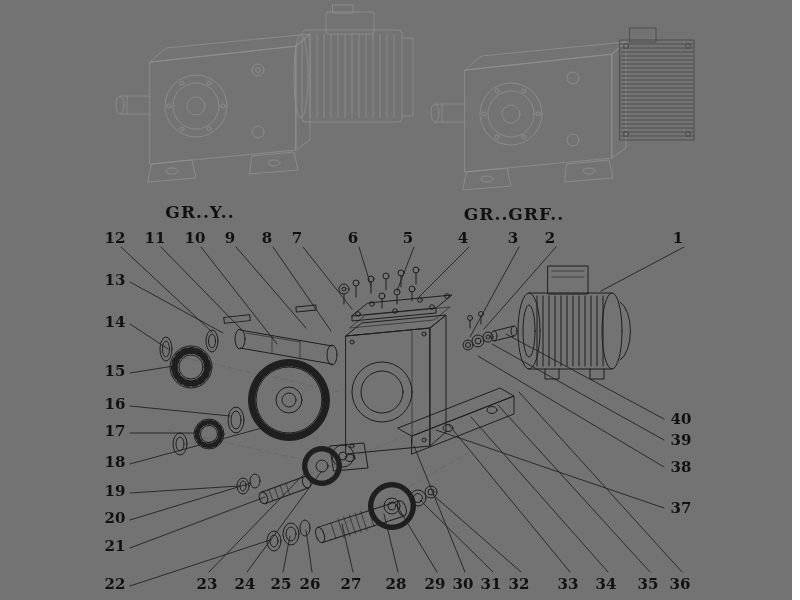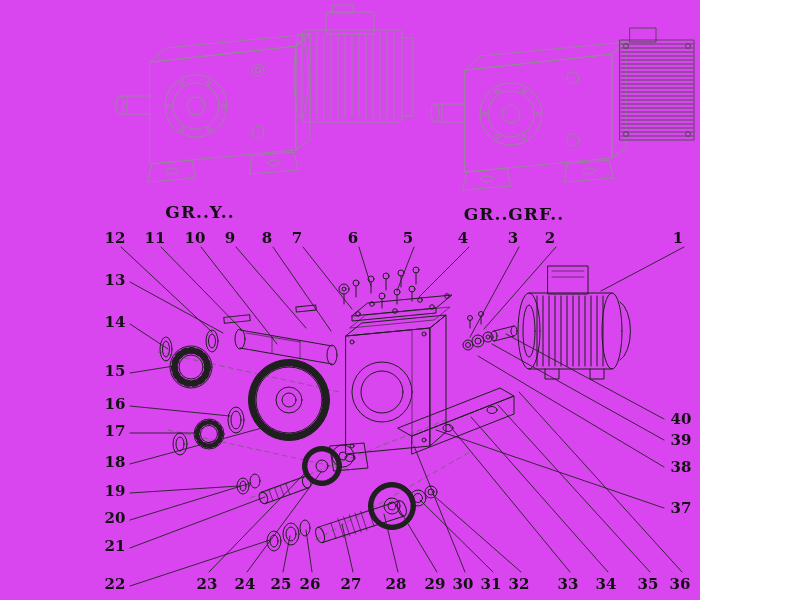--- a/index.html
+++ b/index.html
@@ -1,16 +1,16 @@
 <!DOCTYPE html>
 <html><head>
 <meta charset="utf-8">
 <style>
   html,body{margin:0;padding:0;background:#fff;}
-  .stage{position:relative;width:700px;height:600px;background:#d946ef;overflow:hidden;
+  .stage{position:relative;width:792px;height:600px;background:#737373;overflow:hidden;
          font-family:"DejaVu Serif", serif;text-decoration:underline;}
   svg{position:absolute;left:0;top:0;}
   svg *{fill:none;stroke:#1f1f1f;stroke-width:1;stroke-linecap:round;stroke-linejoin:round;}
   g.faint *{stroke:#8f8f8f;stroke-width:.85;}
   g.darkish *{stroke:#4a4a4a;stroke-width:.9;}
   .thin{stroke-width:.6;}
   .teeth{stroke-width:7;stroke-dasharray:2.5 2.2;}
   .teeth-sm{stroke-width:5;stroke-dasharray:2 1.8;}
   .rollers{stroke-width:7;stroke-dasharray:2.5 4.5;}
   .rollers-sm{stroke-width:5;stroke-dasharray:2 3.5;}

